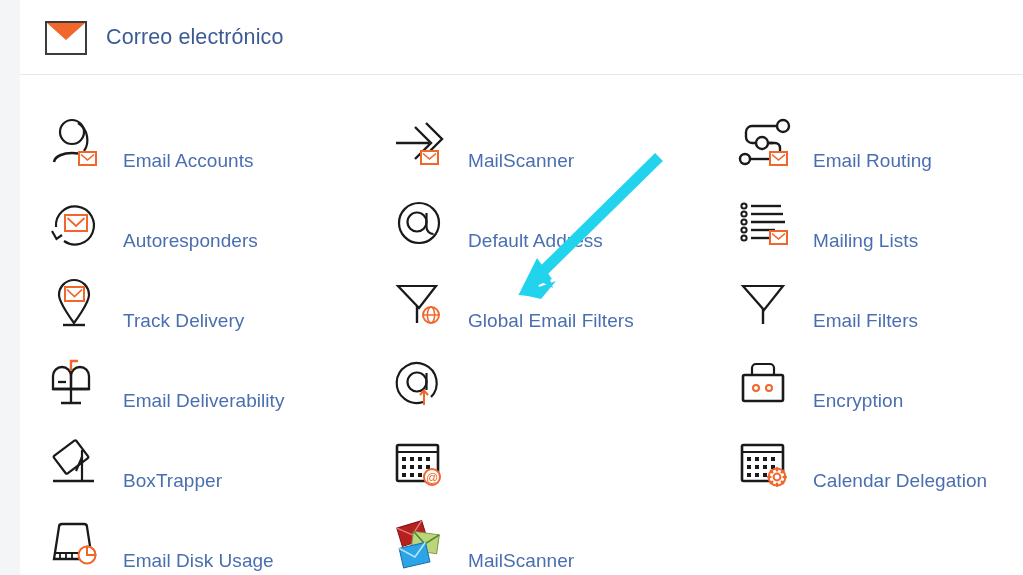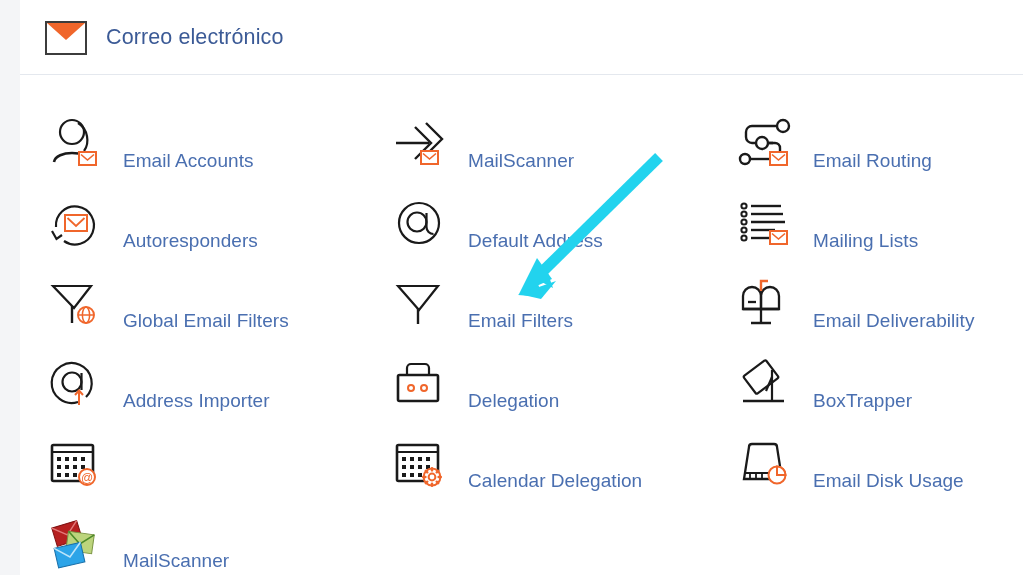--- a/index.html
+++ b/index.html
@@ -172,20 +172,31 @@
           <line x1="13" y1="25" x2="47" y2="25" stroke="#1a1a1a" stroke-width="2.6"></line>
           <line x1="13" y1="33" x2="37" y2="33" stroke="#1a1a1a" stroke-width="2.4"></line>
           <line x1="13" y1="41" x2="31" y2="41" stroke="#1a1a1a" stroke-width="2.4"></line>
           <rect x="32" y="34" width="17" height="13" fill="#ffffff" stroke="#f0662b" stroke-width="2"></rect>
           <path d="M34 36.5 L40.5 42 L47 36.5" fill="none" stroke="#f0662b" stroke-width="1.6"></path>
         </svg>
       </span>
       <span class="cell-label">Mailing Lists</span>
     </div>
 
+    <div class="cell">
+      <span class="cell-icon">
+        <svg width="56" height="52" viewBox="0 0 56 52">
+          <path d="M26 46 C26 46 11 26 11 18 a15 15 0 0 1 30 0 c0 8 -15 28 -15 28 Z" fill="none" stroke="#1a1a1a" stroke-width="2.2"></path>
+          <line x1="15" y1="48" x2="37" y2="48" stroke="#1a1a1a" stroke-width="2.4"></line>
+          <rect x="17" y="10" width="19" height="14" fill="#ffffff" stroke="#f0662b" stroke-width="2"></rect>
+          <path d="M19 12.5 L26.5 19.5 L34 12.5" fill="none" stroke="#f0662b" stroke-width="1.7"></path>
+        </svg>
+      </span>
+      <span class="cell-label">Track Delivery</span>
+    </div>
 
     <div class="cell">
       <span class="cell-icon">
         <svg width="56" height="52" viewBox="0 0 56 52">
           <path d="M5 9 H43 L26 31 Z" fill="none" stroke="#1a1a1a" stroke-width="2.2"></path>
           <line x1="24" y1="29" x2="24" y2="46" stroke="#1a1a1a" stroke-width="2.4"></line>
           <circle cx="38" cy="38" r="8" fill="none" stroke="#f0662b" stroke-width="1.9"></circle>
           <ellipse cx="38" cy="38" rx="3.6" ry="8" fill="none" stroke="#f0662b" stroke-width="1.5"></ellipse>
           <line x1="30" y1="38" x2="46" y2="38" stroke="#f0662b" stroke-width="1.5"></line>
         </svg>
@@ -221,33 +232,32 @@
     <div class="cell">
       <span class="cell-icon">
         <svg width="56" height="52" viewBox="0 0 56 52">
           <path d="M38 40 A20 20 0 1 0 30 45" fill="none" stroke="#1a1a1a" stroke-width="2.2"></path>
           <circle cx="24" cy="25" r="9.5" fill="none" stroke="#1a1a1a" stroke-width="2.2"></circle>
           <path d="M33.5 16 V33" fill="none" stroke="#1a1a1a" stroke-width="2.2"></path>
           <line x1="31" y1="48" x2="31" y2="34" stroke="#f0662b" stroke-width="2"></line>
           <polyline points="27,38 31,33.5 35,38" fill="none" stroke="#f0662b" stroke-width="2"></polyline>
         </svg>
       </span>
-      <span class="cell-label">Address Importer</span>
     </div>
 
     <div class="cell">
       <span class="cell-icon">
         <svg width="56" height="52" viewBox="0 0 56 52">
           <path d="M14 18 V11 a4 4 0 0 1 4 -4 H32 a4 4 0 0 1 4 4 V18" fill="none" stroke="#1a1a1a" stroke-width="2.2"></path>
           <rect x="5" y="18" width="40" height="26" rx="1.5" fill="#ffffff" stroke="#1a1a1a" stroke-width="2.6"></rect>
           <circle cx="18" cy="31" r="3" fill="none" stroke="#f0662b" stroke-width="2"></circle>
           <circle cx="31" cy="31" r="3" fill="none" stroke="#f0662b" stroke-width="2"></circle>
         </svg>
       </span>
-      <span class="cell-label">Delegation</span>
+      <span class="cell-label">Encryption</span>
     </div>
 
     <div class="cell">
       <span class="cell-icon">
         <svg width="56" height="52" viewBox="0 0 56 52">
           <rect x="9" y="9" width="28" height="22" rx="1.5" fill="none" stroke="#1a1a1a" stroke-width="2.2" transform="rotate(-37 23 20)"></rect>
           <line x1="34" y1="13" x2="34" y2="44" stroke="#1a1a1a" stroke-width="2.2"></line>
           <line x1="34" y1="20" x2="28" y2="34" stroke="#1a1a1a" stroke-width="2.2"></line>
           <line x1="5" y1="44" x2="46" y2="44" stroke="#1a1a1a" stroke-width="2.4"></line>
         </svg>

